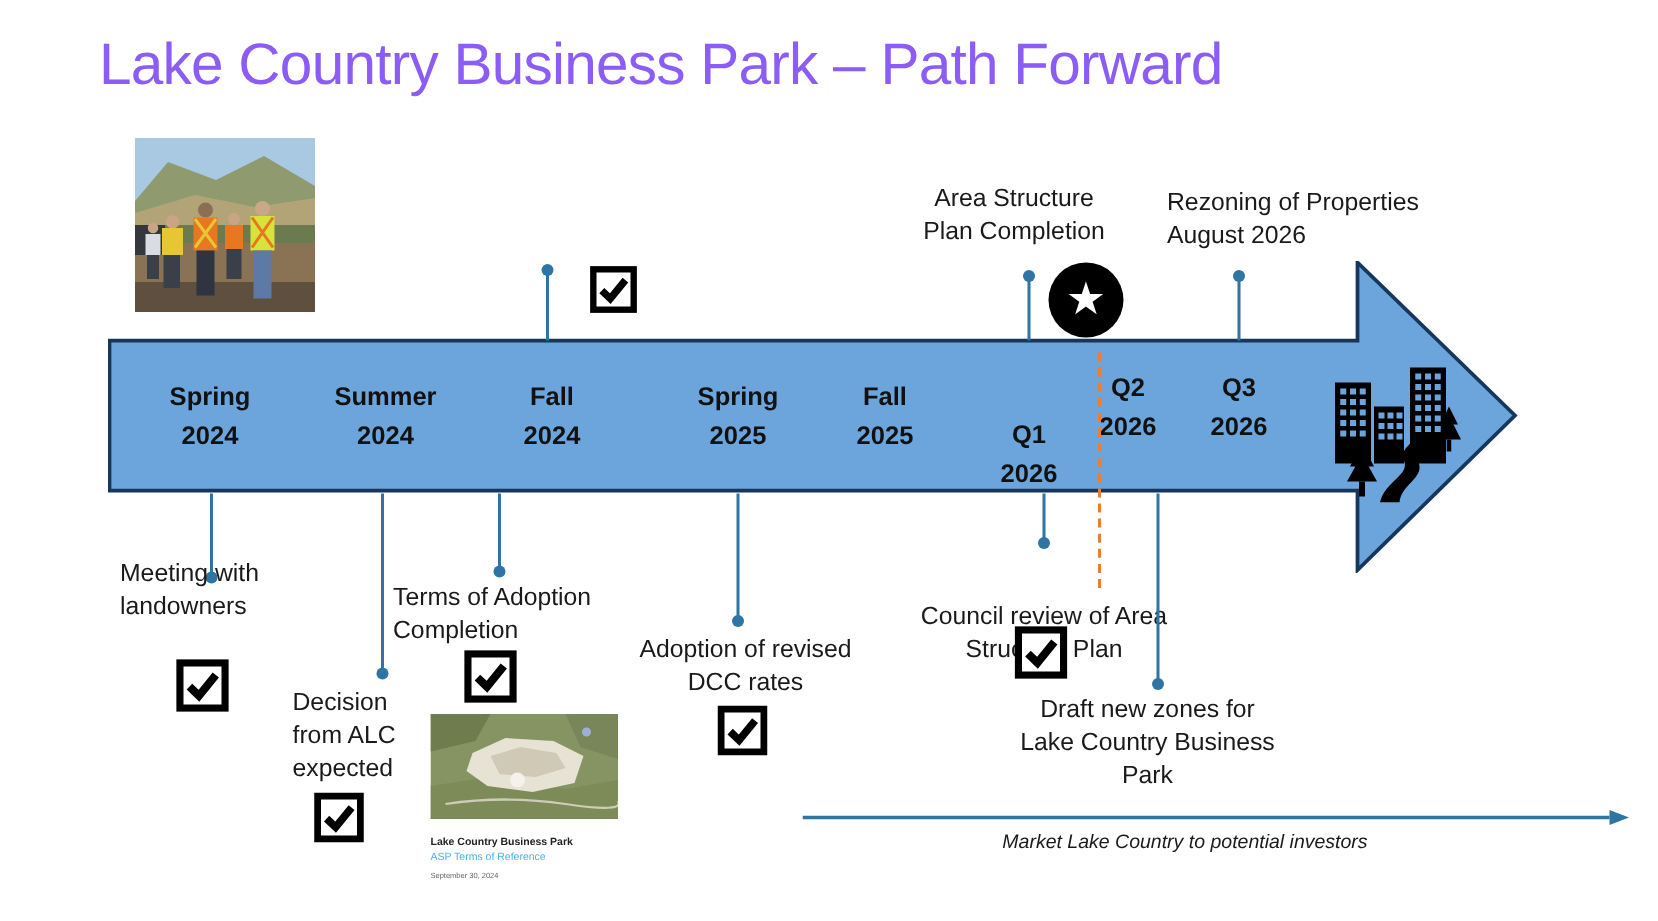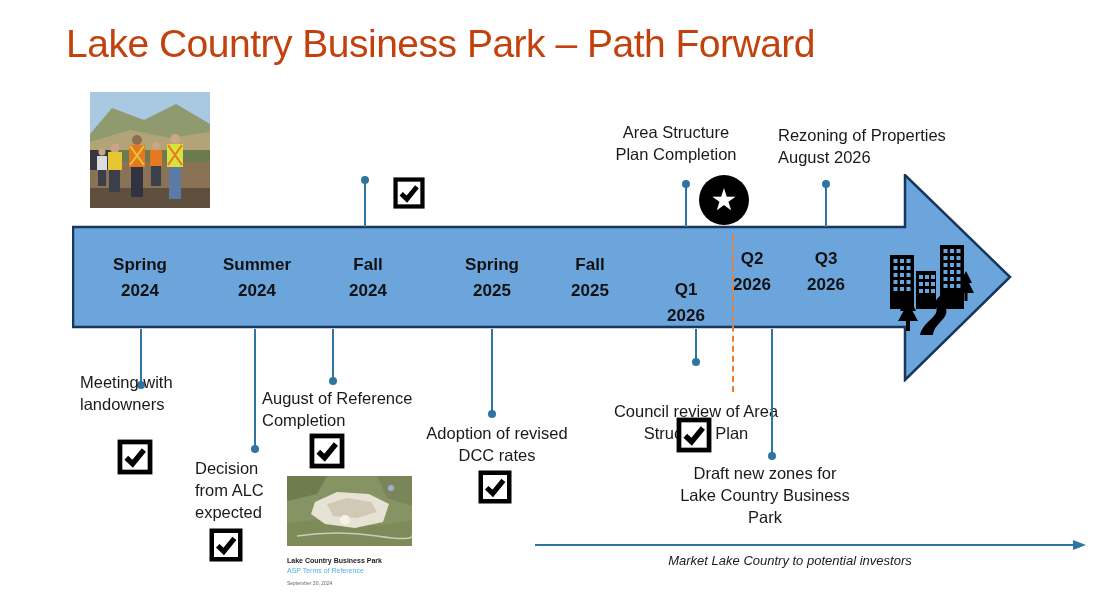--- a/index.html
+++ b/index.html
@@ -1,20 +1,20 @@
 <!DOCTYPE html>
 <html><head>
 <meta charset="utf-8">
 <style>
   html,body{margin:0;padding:0;background:#fff;}
   .slide{position:relative;width:1105px;height:614px;background:#ffffff;overflow:hidden;
          font-family:"Liberation Sans",sans-serif;color:#1a1a1a;}
   .abs{position:absolute;}
   .pre{white-space:pre-line;}
-  .title{font-size:39px;font-weight:500;letter-spacing:-0.5px;color:#c2410c;}
+  .title{font-size:39px;font-weight:500;letter-spacing:-0.5px;color:#8b5cf6;}
   .mtext{font-size:16.5px;line-height:1.32;}
   .center{text-align:center;}
   .tl-label{font-size:17px;font-weight:700;line-height:1.5;text-align:center;color:#111;}
   .conn{position:absolute;width:2px;background:#2E75A3;}
   .dot{position:absolute;width:8px;height:8px;border-radius:50%;background:#2E75A3;}
   .dashed{position:absolute;width:0;border-left:2.5px dashed #ED7D31;}
   .star-badge{display:flex;align-items:center;justify-content:center;width:50px;height:50px;
               border-radius:50%;background:#000;color:#fff;font-size:30px;line-height:1;}
   .checkbox{display:block;}
   .doc{background:#fff;}
@@ -176,21 +176,21 @@
   <div class="abs mtext pre" style="left:195px;top:458px;width:110px;">Decision
 from ALC
 expected</div>
   <svg class="abs checkbox" style="left:208px;top:527px;" width="36" height="36" viewBox="0 0 24 24">
     <rect x="2.5" y="2.5" width="19" height="19" fill="#fff" stroke="#000" stroke-width="3"></rect>
     <path d="M6.5,12.5 L10.5,16.3 L17.6,7.6" fill="none" stroke="#000" stroke-width="3.4"></path>
   </svg>
 
   <div class="conn" style="left:332px;top:329px;height:51px;"></div>
   <div class="dot" style="left:329px;top:377px;"></div>
-  <div class="abs mtext pre" style="left:262px;top:388px;width:170px;">August of Reference
+  <div class="abs mtext pre" style="left:262px;top:388px;width:170px;">Terms of Adoption
 Completion</div>
   <svg class="abs checkbox" style="left:308px;top:432px;" width="38" height="38" viewBox="0 0 24 24">
     <rect x="2.5" y="2.5" width="19" height="19" fill="#fff" stroke="#000" stroke-width="3"></rect>
     <path d="M6.5,12.5 L10.5,16.3 L17.6,7.6" fill="none" stroke="#000" stroke-width="3.4"></path>
   </svg>
 
   <div class="abs doc" style="left:287px;top:476px;width:125px;height:104px;">
     <svg width="125" height="70" viewBox="0 0 125 70">
       <rect x="0" y="0" width="125" height="70" fill="#869362"></rect>
       <polygon points="0,0 40,0 30,18 0,25" fill="#6f7d4e"></polygon>

